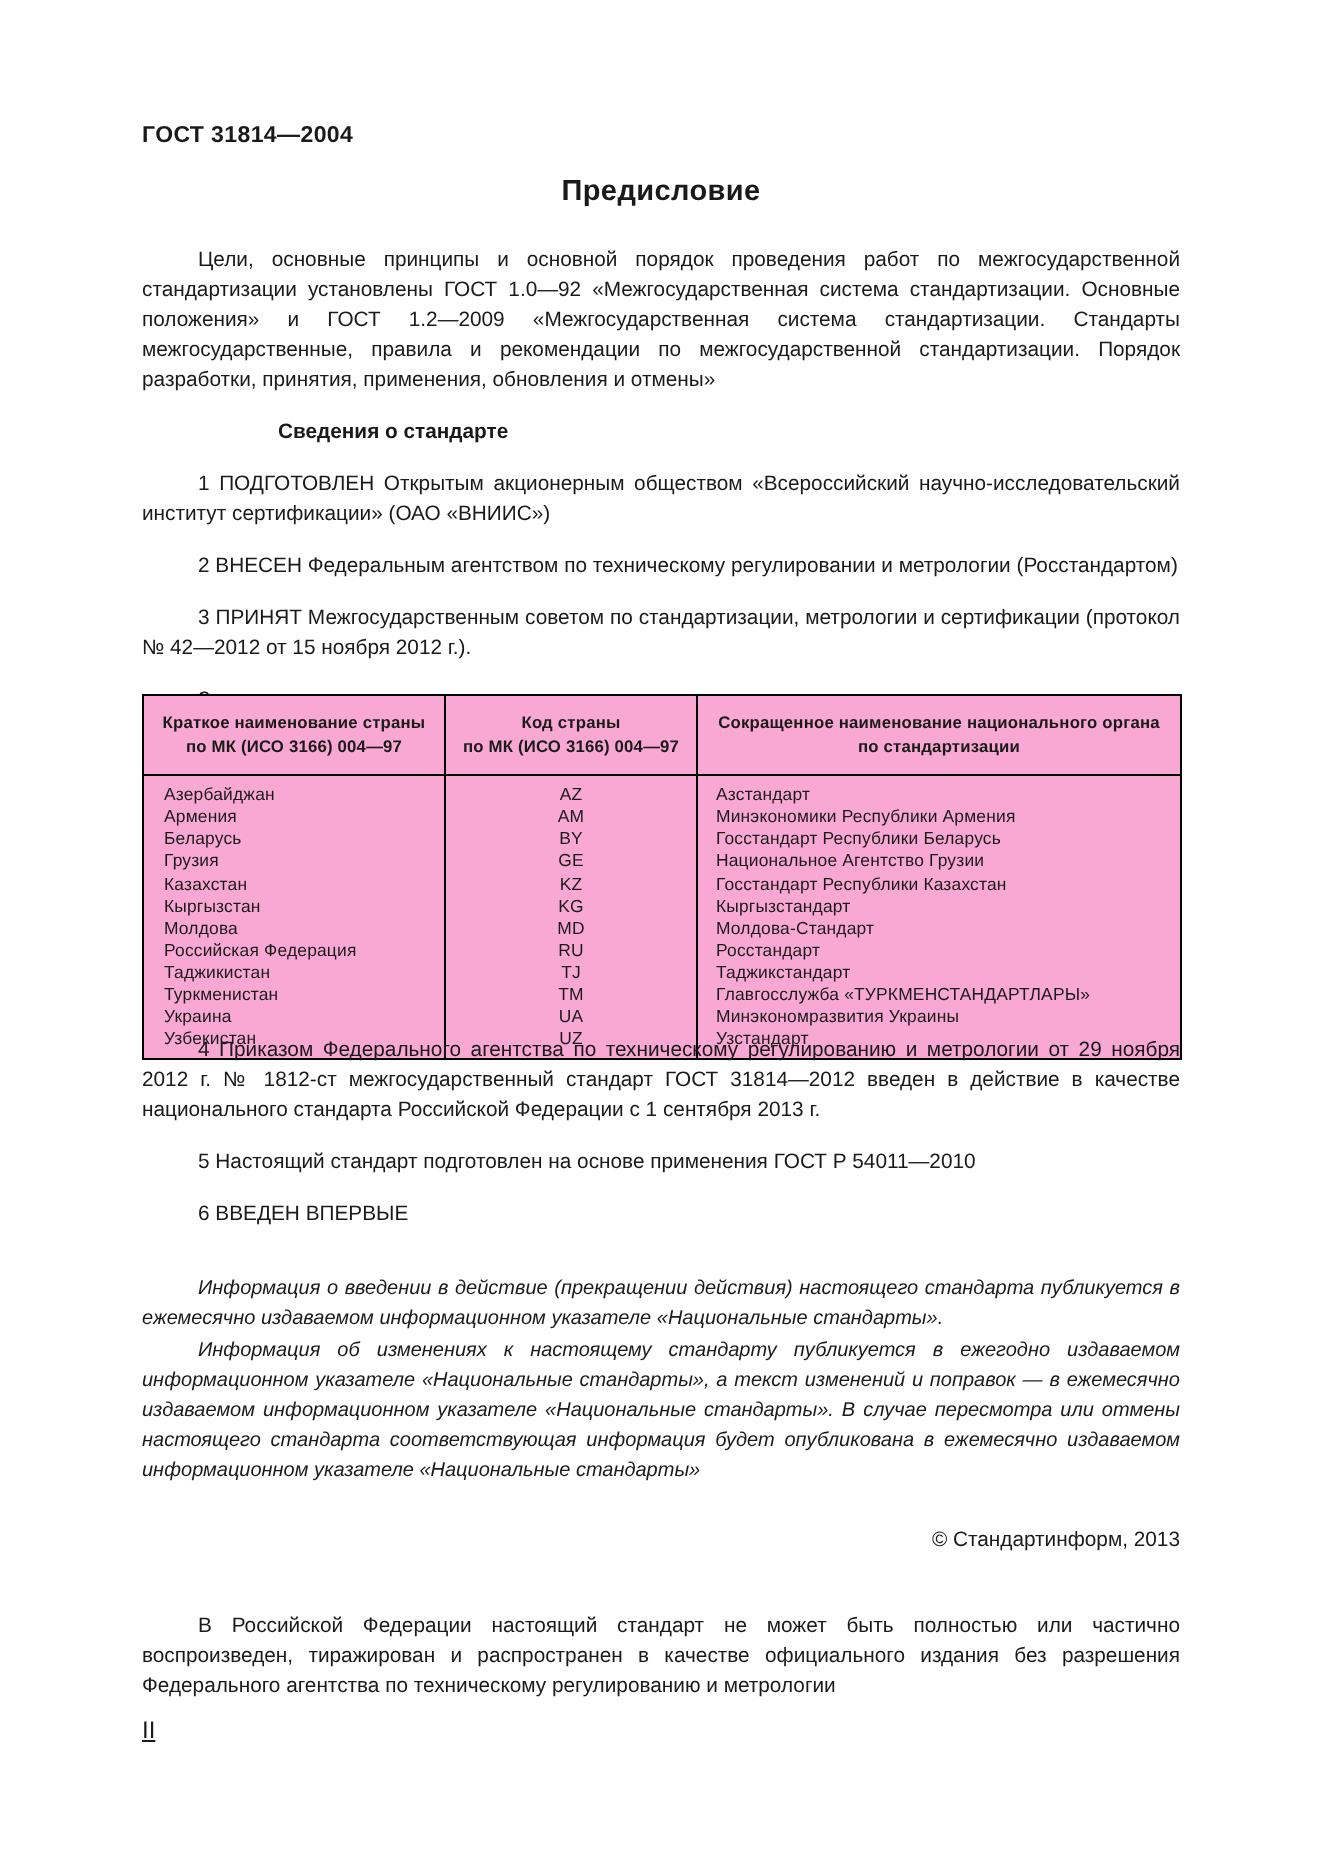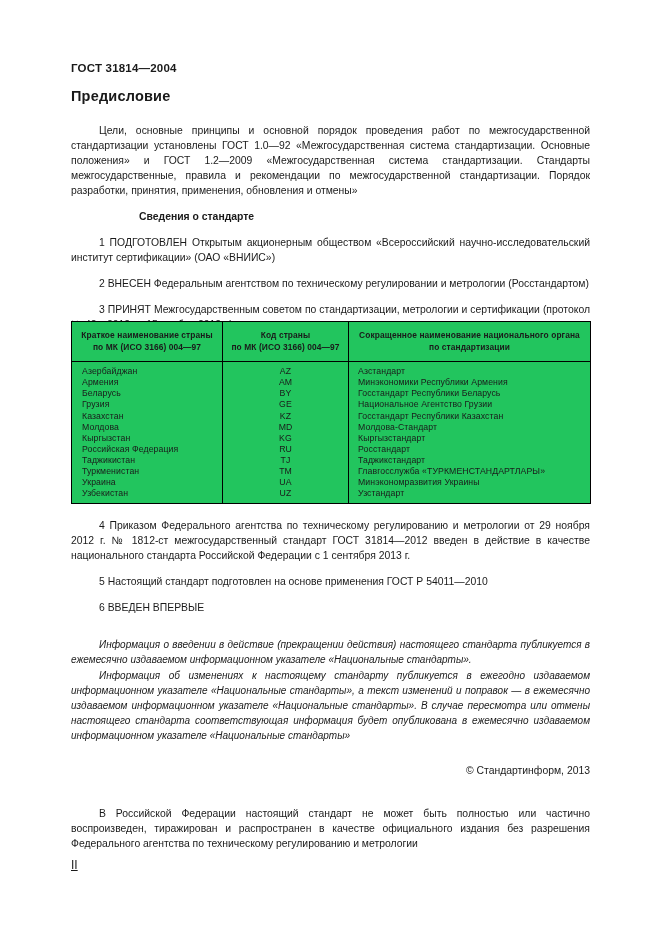--- a/index.html
+++ b/index.html
@@ -27,20 +27,21 @@
     font-size: 11.5px;
     font-weight: bold;
     letter-spacing: 0.2px;
     white-space: nowrap;
   }
   .doc-title {
     position: absolute;
     left: 71px;
     top: 88px;
     width: 519px;
+    text-align: center;
     font-size: 14.5px;
     font-weight: bold;
     letter-spacing: 0.2px;
   }
   .body-col {
     position: absolute;
     left: 71px;
     top: 123px;
     width: 519px;
   }
@@ -68,26 +69,26 @@
     text-align: justify;
     text-indent: 28px;
   }
   .ital-block {
     margin-top: 22px;
   }
   
   .vote-table {
     position: absolute;
     left: 71px;
-    top: 321px;
+    top: 347px;
     width: 519px;
     border-collapse: collapse;
     border: 1.1px solid #000;
     table-layout: fixed;
-    background: #22c55e;
+    background: #f9a8d4;
   }
   .vote-table col.c1 { width: 151px; }
   .vote-table col.c2 { width: 126px; }
   .vote-table col.c3 { width: 242px; }
   .vote-table thead th {
     border: 1.1px solid #000;
     border-top: none;
     font-size: 8.4px;
     font-weight: bold;
     line-height: 11.6px;
@@ -200,28 +201,28 @@
         <td class="name">Грузия</td>
         <td class="code">GE</td>
         <td class="org">Национальное Агентство Грузии</td>
       </tr>
       <tr>
         <td class="name">Казахстан</td>
         <td class="code">KZ</td>
         <td class="org">Госстандарт Республики Казахстан</td>
       </tr>
       <tr>
+        <td class="name">Кыргызстан</td>
+        <td class="code">KG</td>
+        <td class="org">Кыргызстандарт</td>
+      </tr>
+      <tr>
         <td class="name">Молдова</td>
         <td class="code">MD</td>
         <td class="org">Молдова-Стандарт</td>
-      </tr>
-      <tr>
-        <td class="name">Кыргызстан</td>
-        <td class="code">KG</td>
-        <td class="org">Кыргызстандарт</td>
       </tr>
       <tr>
         <td class="name">Российская Федерация</td>
         <td class="code">RU</td>
         <td class="org">Росстандарт</td>
       </tr>
       <tr>
         <td class="name">Таджикистан</td>
         <td class="code">TJ</td>
         <td class="org">Таджикстандарт</td>

